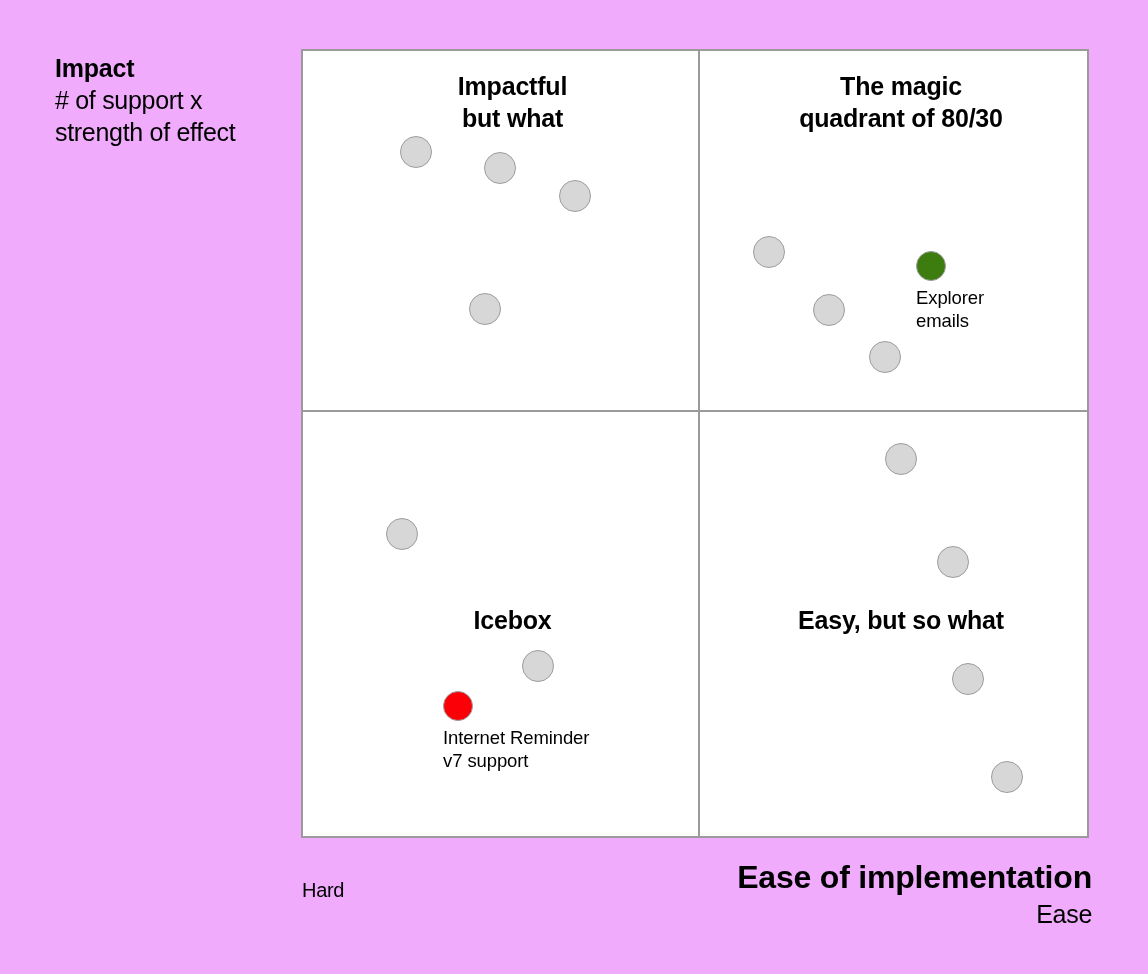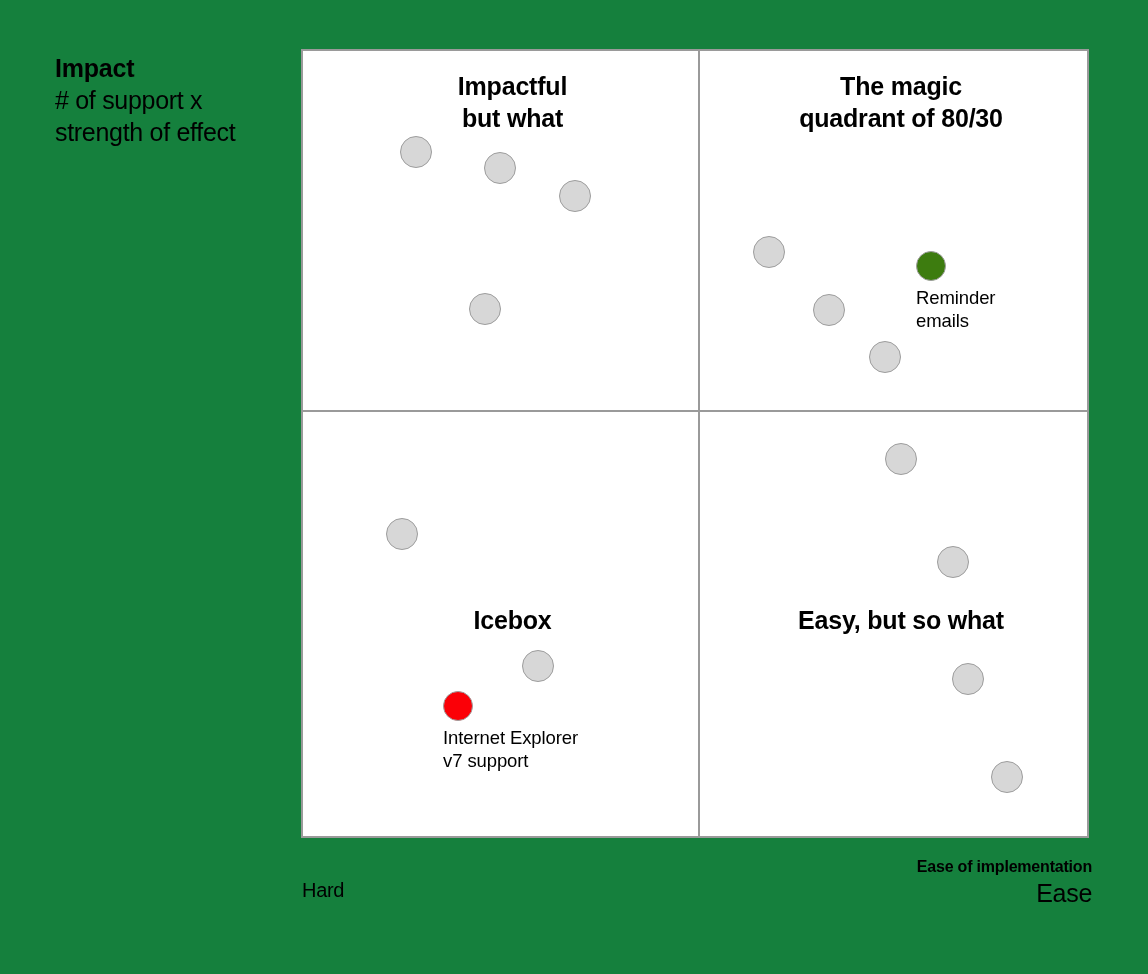--- a/index.html
+++ b/index.html
@@ -9,21 +9,21 @@
   }
   body {
     font-family: "Liberation Sans", sans-serif;
     color: #000000;
     -webkit-font-smoothing: antialiased;
   }
   #canvas {
     position: relative;
     width: 1148px;
     height: 974px;
-    background: #15803d;
+    background: #f0abfc;
     overflow: hidden;
   }
 
   
   #y-axis-label {
     position: absolute;
     left: 55px;
     top: 52px;
     width: 235px;
     line-height: 1.28;
@@ -121,21 +121,21 @@
     font-weight: normal;
     letter-spacing: -0.3px;
   }
   #x-axis-label-group {
     position: absolute;
     right: 56px;
     top: 857px;
     text-align: right;
   }
   #x-axis-label-group .axis-title {
-    font-size: 16px;
+    font-size: 32px;
     font-weight: bold;
     letter-spacing: -0.2px;
     display: block;
     line-height: 1.28;
   }
   #x-axis-label-group .axis-high {
     font-size: 25px;
     font-weight: normal;
     letter-spacing: -0.3px;
     display: block;
@@ -167,26 +167,26 @@
 
   <div id="points-layer">
       <div class="dot neutral" style="left: 400px; top: 136px; width: 32px; height: 32px;"></div>
       <div class="dot neutral" style="left: 484px; top: 152px; width: 32px; height: 32px;"></div>
       <div class="dot neutral" style="left: 559px; top: 180px; width: 32px; height: 32px;"></div>
       <div class="dot neutral" style="left: 469px; top: 293px; width: 32px; height: 32px;"></div>
       <div class="dot neutral" style="left: 753px; top: 236px; width: 32px; height: 32px;"></div>
       <div class="dot neutral" style="left: 813px; top: 294px; width: 32px; height: 32px;"></div>
       <div class="dot neutral" style="left: 869px; top: 341px; width: 32px; height: 32px;"></div>
       <div class="dot highlight" style="left: 916px; top: 251px; width: 30px; height: 30px; background: rgb(61, 124, 15);"></div>
-      <div class="dot-annotation" style="left: 916px; top: 286px;">Reminder
+      <div class="dot-annotation" style="left: 916px; top: 286px;">Explorer
 emails</div>
       <div class="dot neutral" style="left: 386px; top: 518px; width: 32px; height: 32px;"></div>
       <div class="dot neutral" style="left: 522px; top: 650px; width: 32px; height: 32px;"></div>
       <div class="dot highlight" style="left: 443px; top: 691px; width: 30px; height: 30px; background: rgb(251, 0, 7);"></div>
-      <div class="dot-annotation" style="left: 443px; top: 726px;">Internet Explorer
+      <div class="dot-annotation" style="left: 443px; top: 726px;">Internet Reminder
 v7 support</div>
       <div class="dot neutral" style="left: 885px; top: 443px; width: 32px; height: 32px;"></div>
       <div class="dot neutral" style="left: 937px; top: 546px; width: 32px; height: 32px;"></div>
       <div class="dot neutral" style="left: 952px; top: 663px; width: 32px; height: 32px;"></div>
       <div class="dot neutral" style="left: 991px; top: 761px; width: 32px; height: 32px;"></div>
     </div>
 
   <div id="x-axis-low">Hard</div>
 
   <div id="x-axis-label-group">

